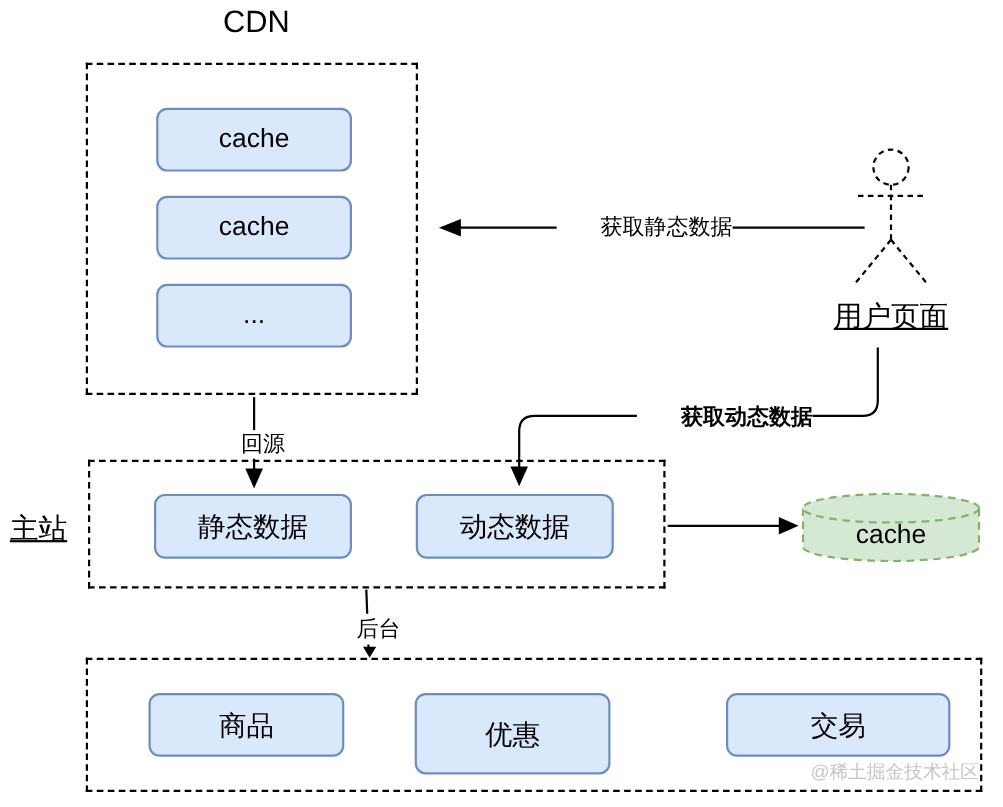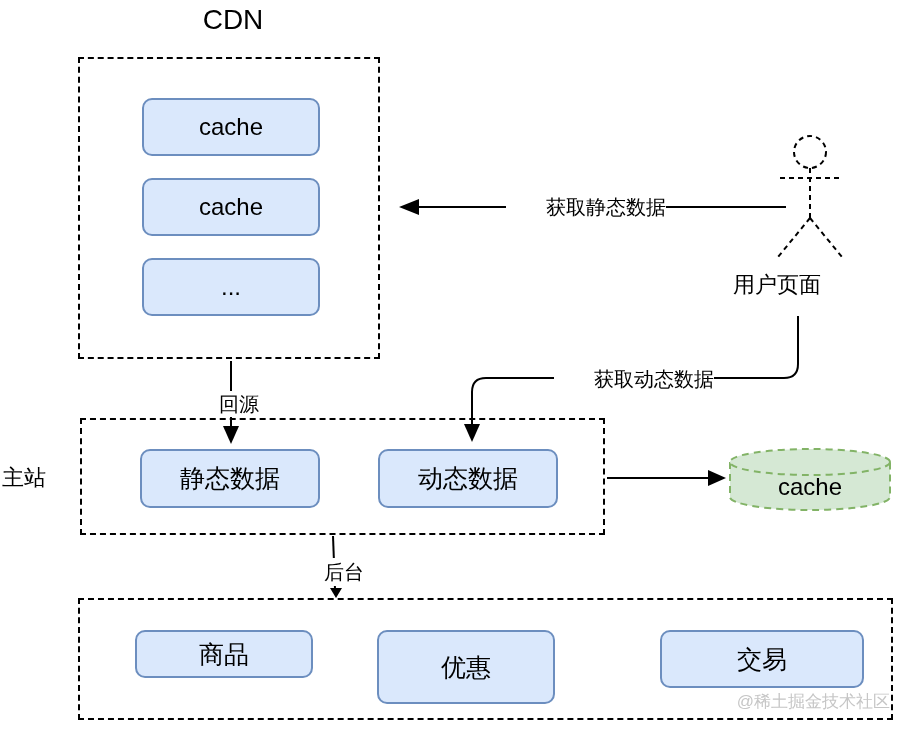--- a/index.html
+++ b/index.html
@@ -38,22 +38,24 @@
   }
   .node.latin{font-size:24px;}
   .title-label{
     position:absolute;
     text-align:center;
     font-size:28px;
     z-index:3;
   }
   .side-label{
     position:absolute;
-    font-size:22px;
+    text-align:center;
+    font-size:26px;
     z-index:3;
+    text-decoration:underline;
   }
   .edge-label{
     position:absolute;
     text-align:right;
     font-size:20px;
     background:#ffffff;
     z-index:4;
     line-height:28px;
     height:28px;
   }
@@ -118,28 +120,28 @@
 
   <div class="side-label" style="left:2px;top:463px;width:66px;">主站</div>
 
   <div class="dashed-box" style="left:80px;top:418px;width:525px;height:117px;"></div>
 
   <div class="node" style="left:140px;top:449px;width:180px;height:59px;">静态数据</div>
   <div class="node" style="left:378px;top:449px;width:180px;height:59px;">动态数据</div>
 
   <div class="dashed-box" style="left:78px;top:598px;width:815px;height:122px;"></div>
 
-  <div class="node" style="left:135px;top:630px;width:178px;height:48px;">商品</div>
+  <div class="node" style="left:135px;top:630px;width:178px;height:58px;">商品</div>
   <div class="node" style="left:377px;top:630px;width:178px;height:74px;">优惠</div>
   <div class="node" style="left:660px;top:630px;width:204px;height:58px;">交易</div>
 
   <div class="side-label" style="left:733px;top:270px;width:154px;">用户页面</div>
 
   <div class="db-label" style="left:735px;top:473px;width:150px;">cache</div>
 
   <div class="edge-label" style="left:506px;top:193px;width:160px;">获取静态数据</div>
-  <div class="edge-label" style="left:554px;top:365px;width:160px;">获取动态数据</div>
+  <div class="edge-label" style="left:579px;top:365px;width:160px;font-weight:bold;">获取动态数据</div>
   <div class="edge-label" style="left:203px;top:391px;width:56px;height:26px;line-height:26px;">回源</div>
   <div class="edge-label" style="left:308px;top:558px;width:56px;">后台</div>
 
   <div class="watermark" style="left:720px;top:690px;width:170px;">@稀土掘金技术社区</div>
 
 </div>
 
 </body></html>

